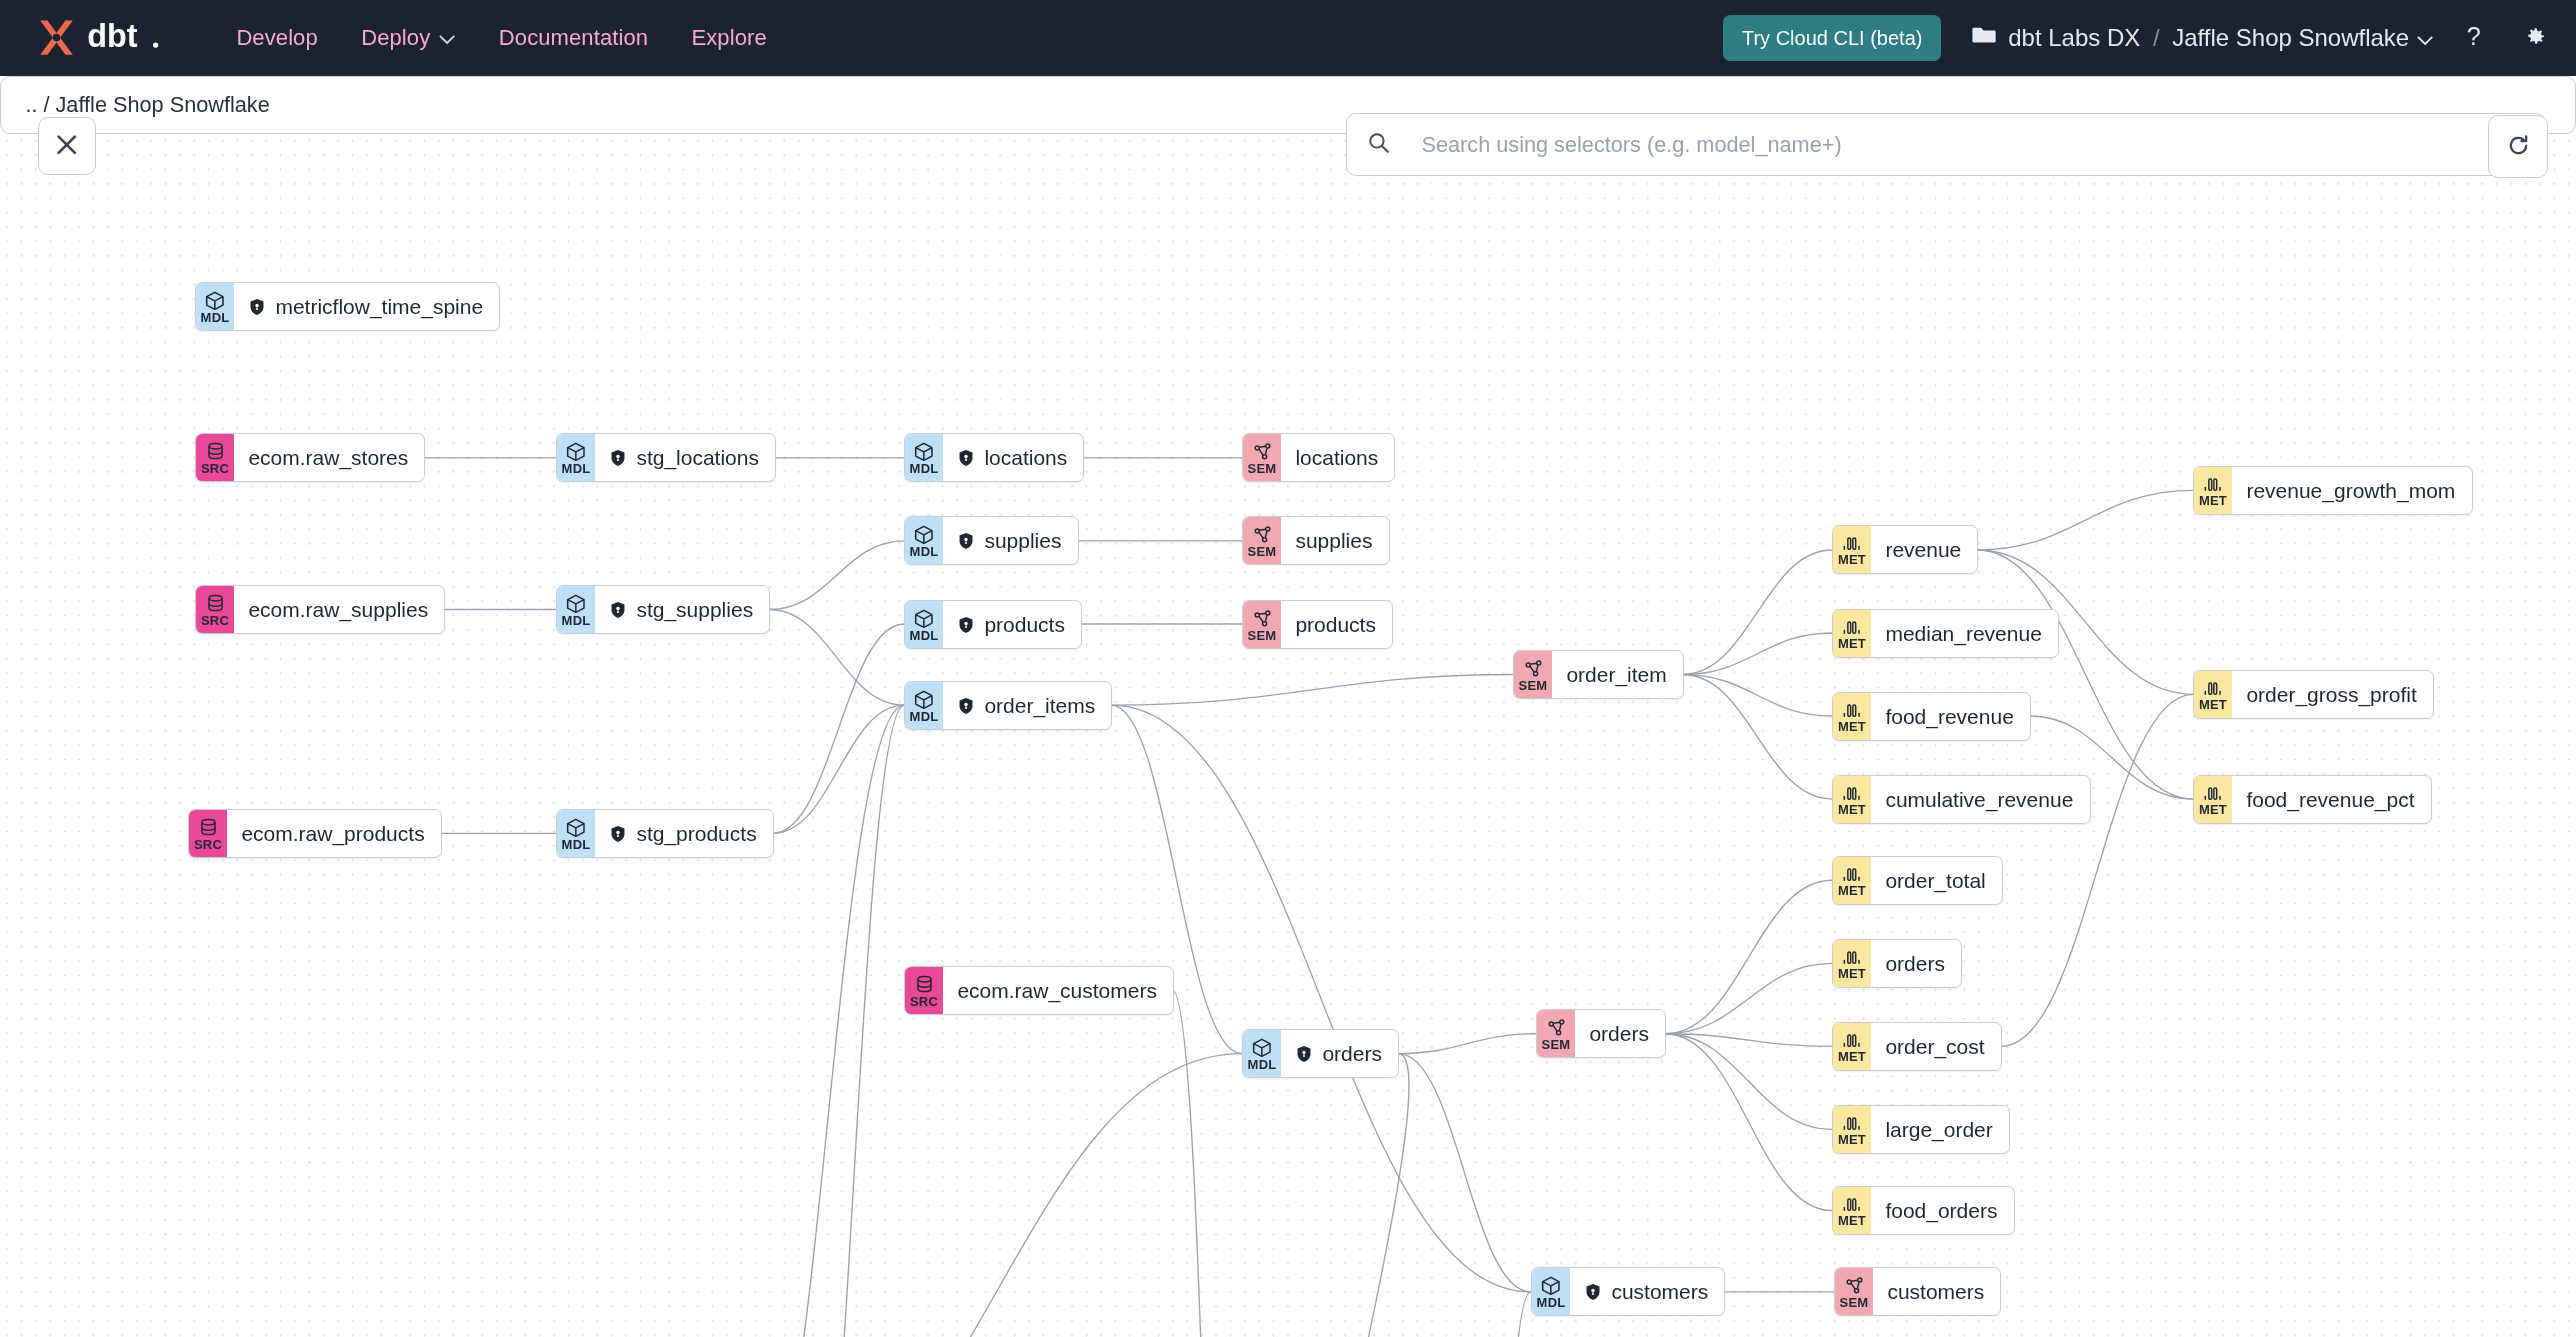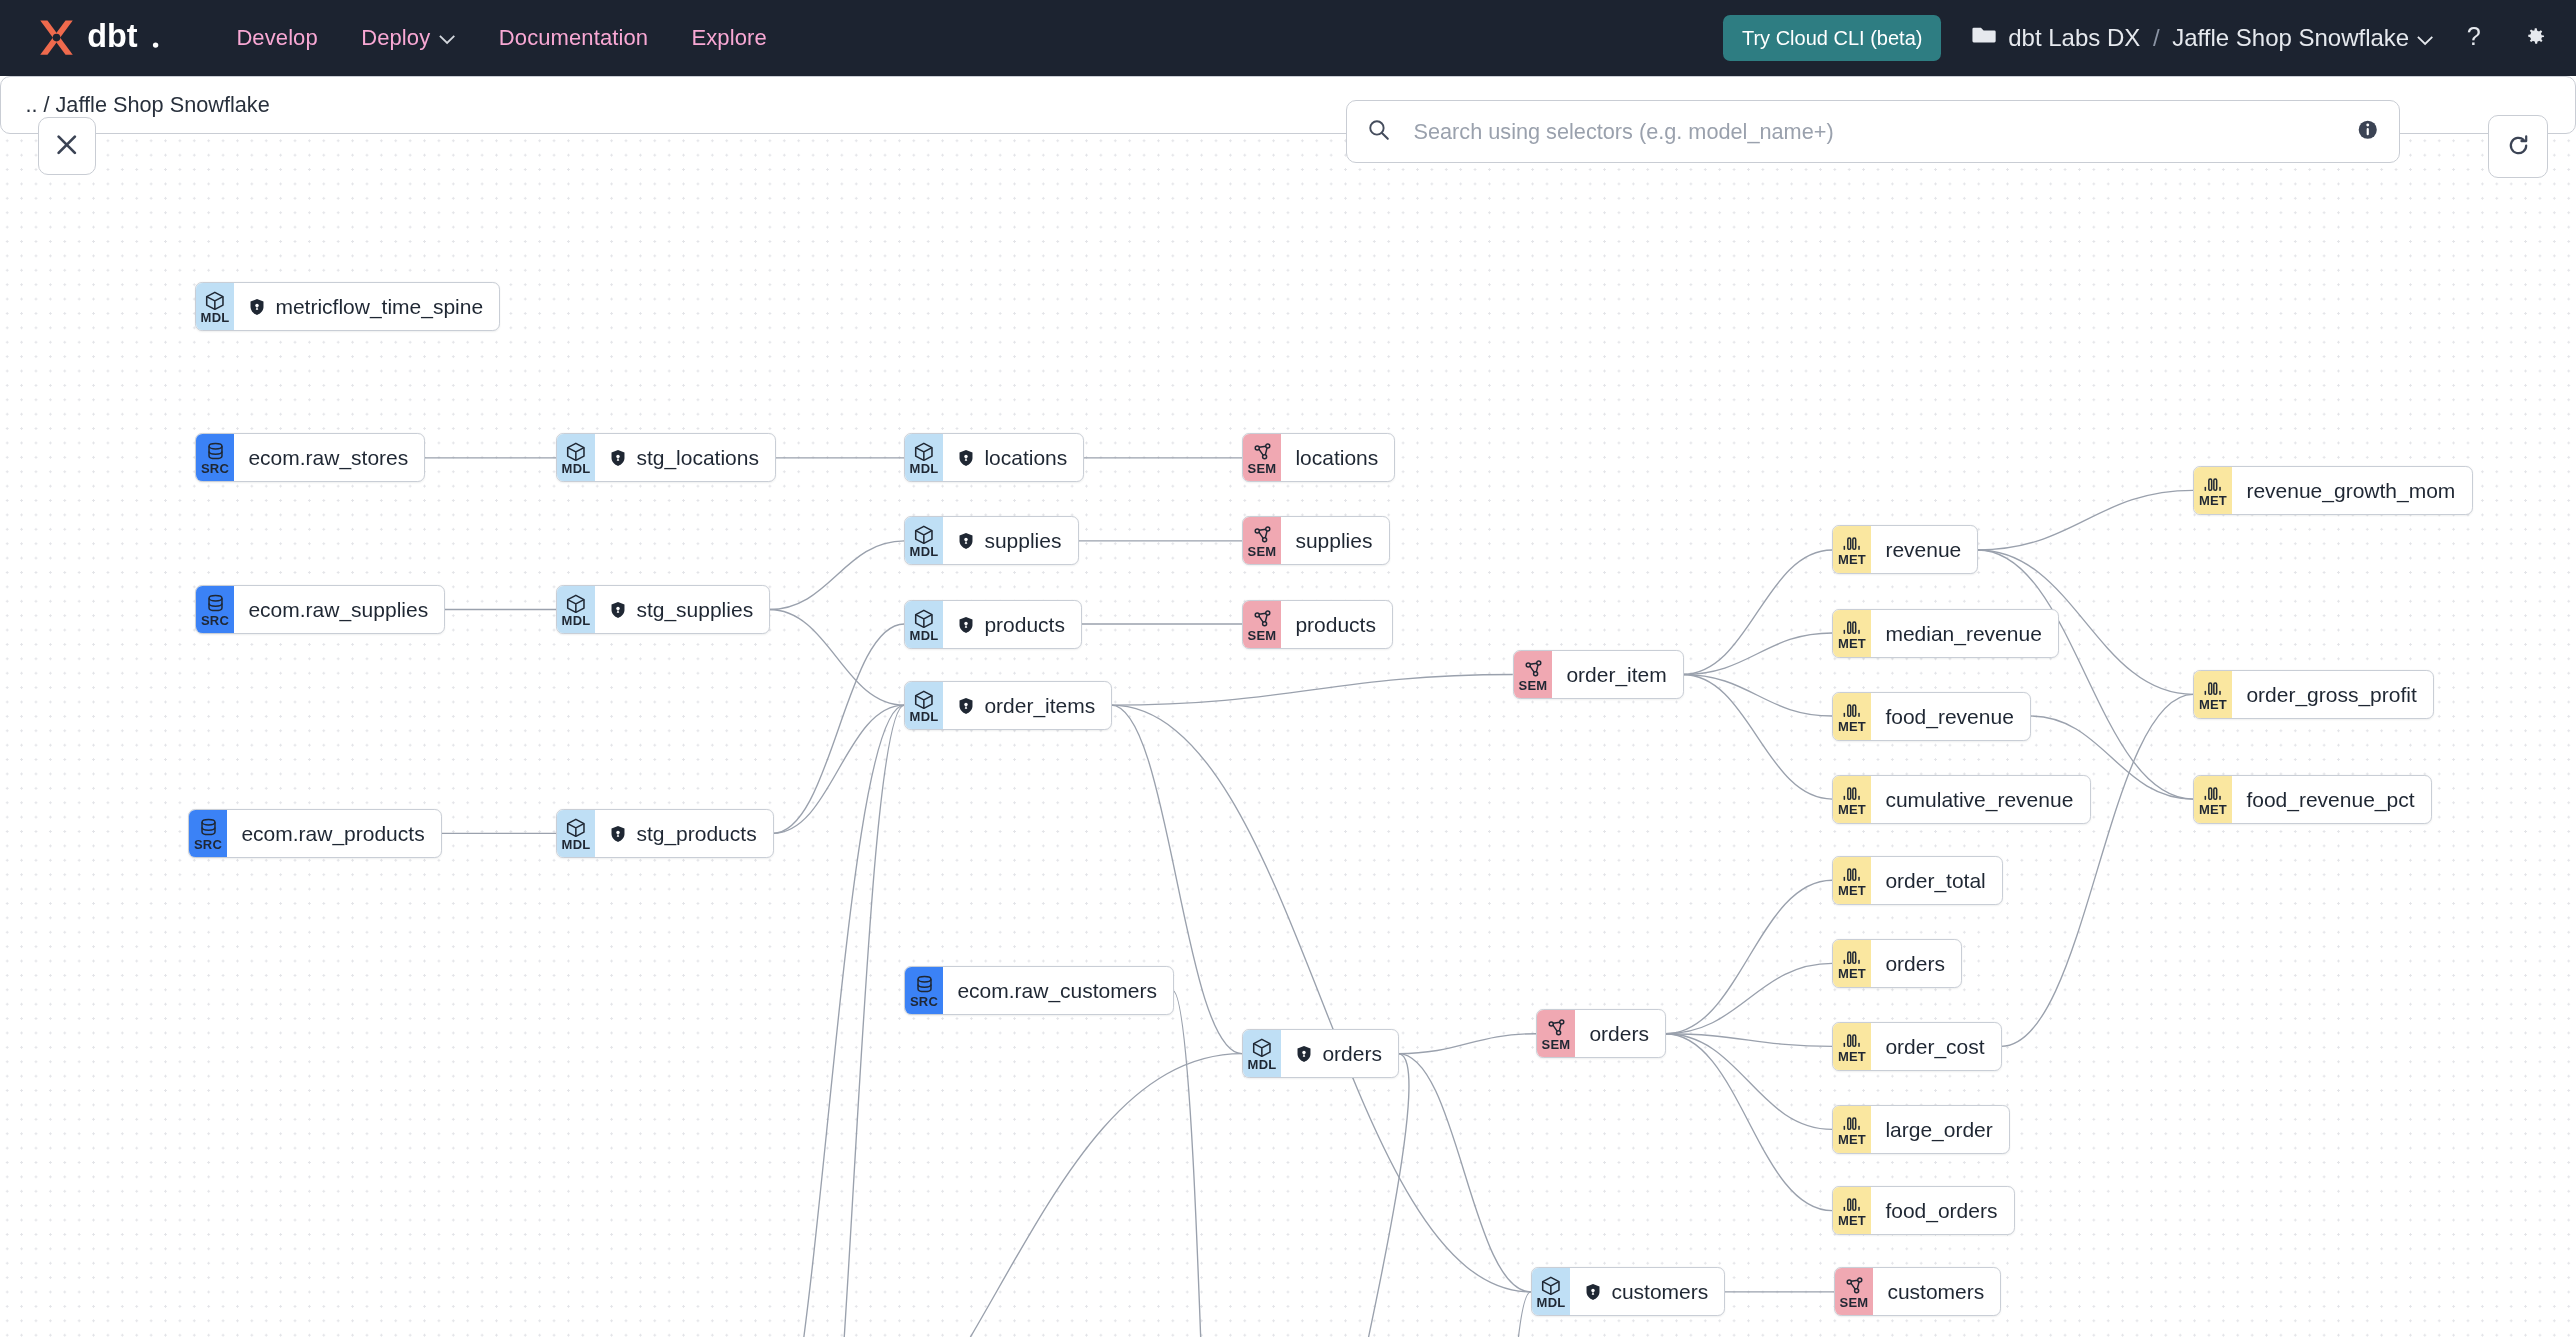--- a/index.html
+++ b/index.html
@@ -69,24 +69,24 @@
   }
   #close-btn { left: 38px; top: 41px; width: 58px; height: 58px; }
   #breadcrumb-pill {
     left: 112px; top: 41px; height: 58px;
     padding: 0 24.4px; font-size: 21.7px; color: #28303c;
     display: flex; align-items: center;
     background: #fff; border: 1.4px solid #c9cdd4; border-radius: 10px;
     cursor: pointer; white-space: nowrap;
   }
   #searchbox {
-    position: absolute; left: 1346px; top: 24px;
-    width: 1054px; height: 63px;
+    position: absolute; left: 1346px; top: 37px;
+    width: 1200px; height: 63px;
     background: #fff; border: 1.4px solid #c9cdd4; border-radius: 10px;
-    display: flex; align-items: center; padding: 0 20px; gap: 23px;
+    display: flex; align-items: center; padding: 0 20px; gap: 31px;
   }
   #search-input {
     flex: 1; border: 0; outline: 0; font-size: 21.7px;
     color: #28303c; font-family: "Liberation Sans", sans-serif;
     background: transparent;
   }
   #search-input::placeholder { color: #9aa1ad; }
   #refresh-btn {
     position: absolute; left: 2488px; top: 39px;
     width: 60px; height: 63px;
@@ -128,21 +128,21 @@
     color: #1f2733; font-weight: 700; margin-top: 0.9px;
   }
   .node-body {
     display: flex; align-items: center; gap: 9px;
     padding: 0 16.2px 0 14.4px;
     font-size: 21px; color: #1f2733;
   }
   .shield { flex: 0 0 auto; display: flex; align-items: center; }
 
   .t-mdl .badge { background: #bfdff5; }
-  .t-src .badge { background: #3b82f6; }
+  .t-src .badge { background: #ec4899; }
   .t-sem .badge { background: #f0a8b2; }
   .t-met .badge { background: #fae7a0; }
 </style>
 </head>
 <body>
 
 <div id="topnav">
 
   <div id="logo-wrap">
     <span id="logo-mark">

